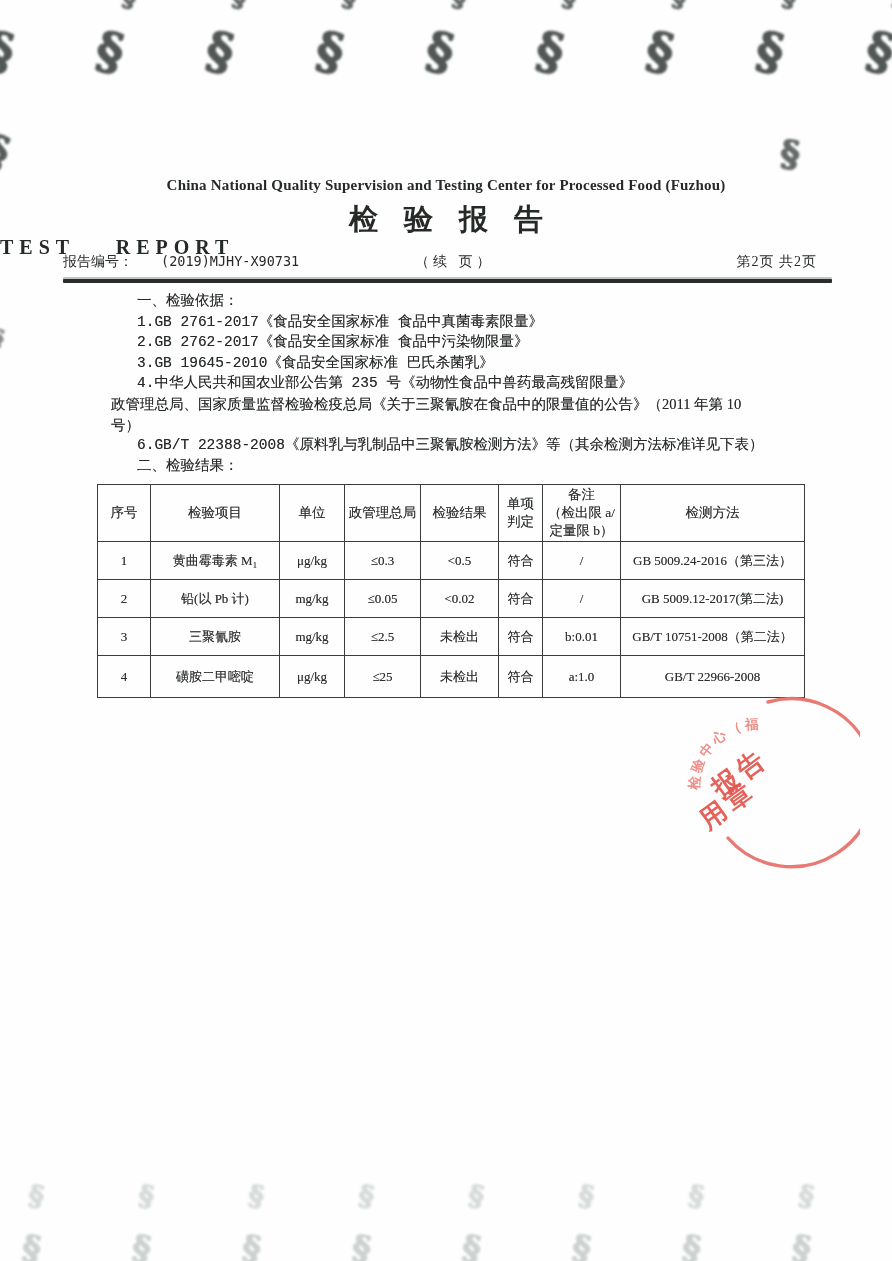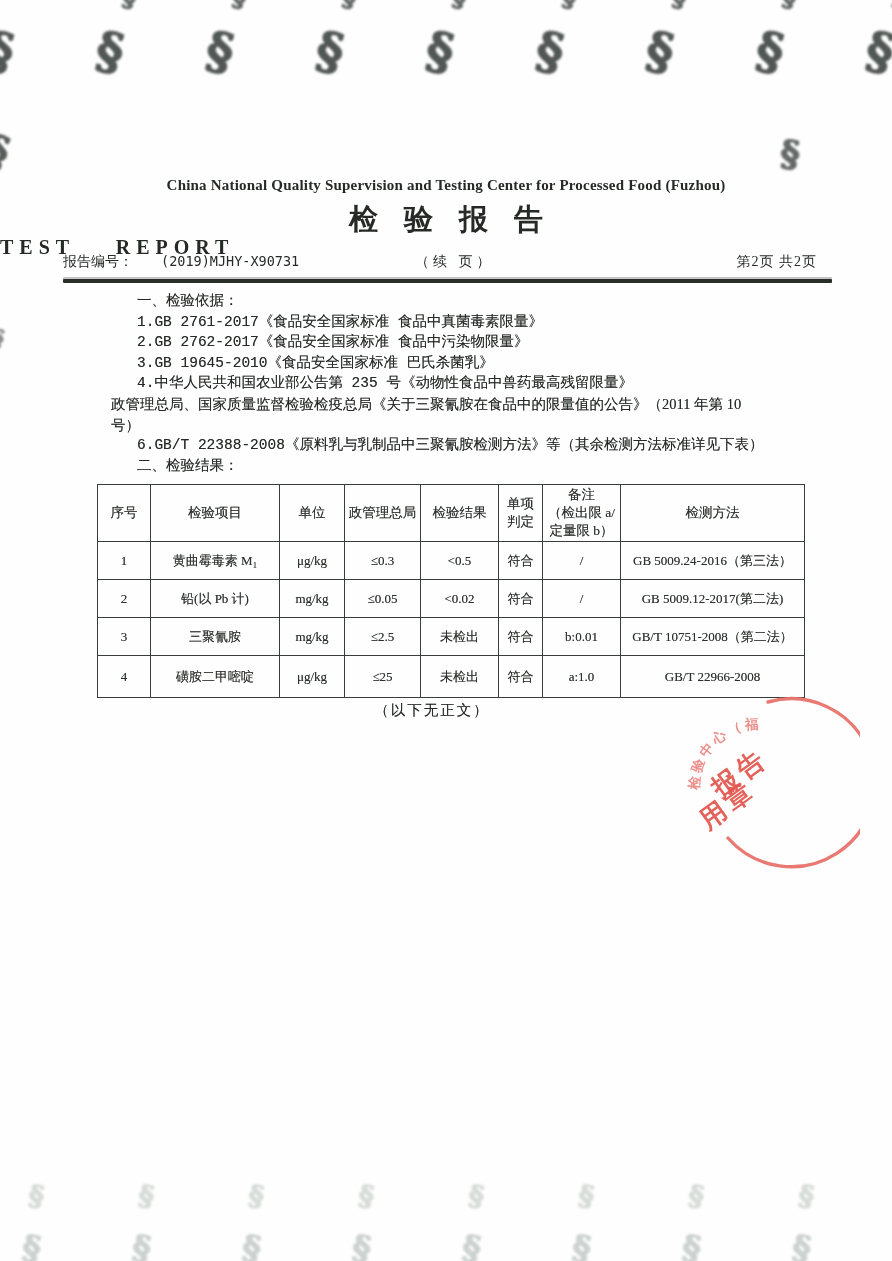--- a/index.html
+++ b/index.html
@@ -202,21 +202,20 @@
       <td>μg/kg</td>
       <td>≤25</td>
       <td>未检出</td>
       <td>符合</td>
       <td>a:1.0</td>
       <td class="al">GB/T 22966-2008</td>
     </tr>
   </tbody>
     </table>
 
-  <div class="endnote soft">（以下无正文）</div>
 
   <svg class="stamp" viewBox="0 0 220 190">
     <defs>
       <filter id="stampsoft" x="-20%" y="-20%" width="140%" height="140%">
         <feGaussianBlur stdDeviation="0.55"></feGaussianBlur>
       </filter>
     </defs>
     <g filter="url(#stampsoft)">
       <path d="M 128 16 A 84 84 0 1 1 88 152" fill="none" stroke-width="3.4" stroke-linecap="round" opacity="0.95" stroke="#e8736c"></path>
       <path id="sealArcTextPath" d="M 59 104 A 58 58 0 0 1 122 43" fill="none" stroke="none"></path>

